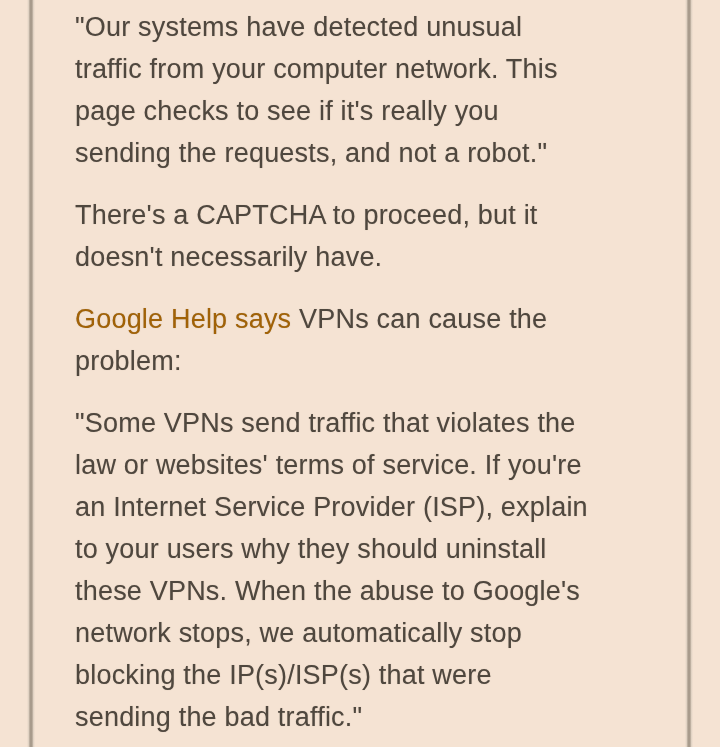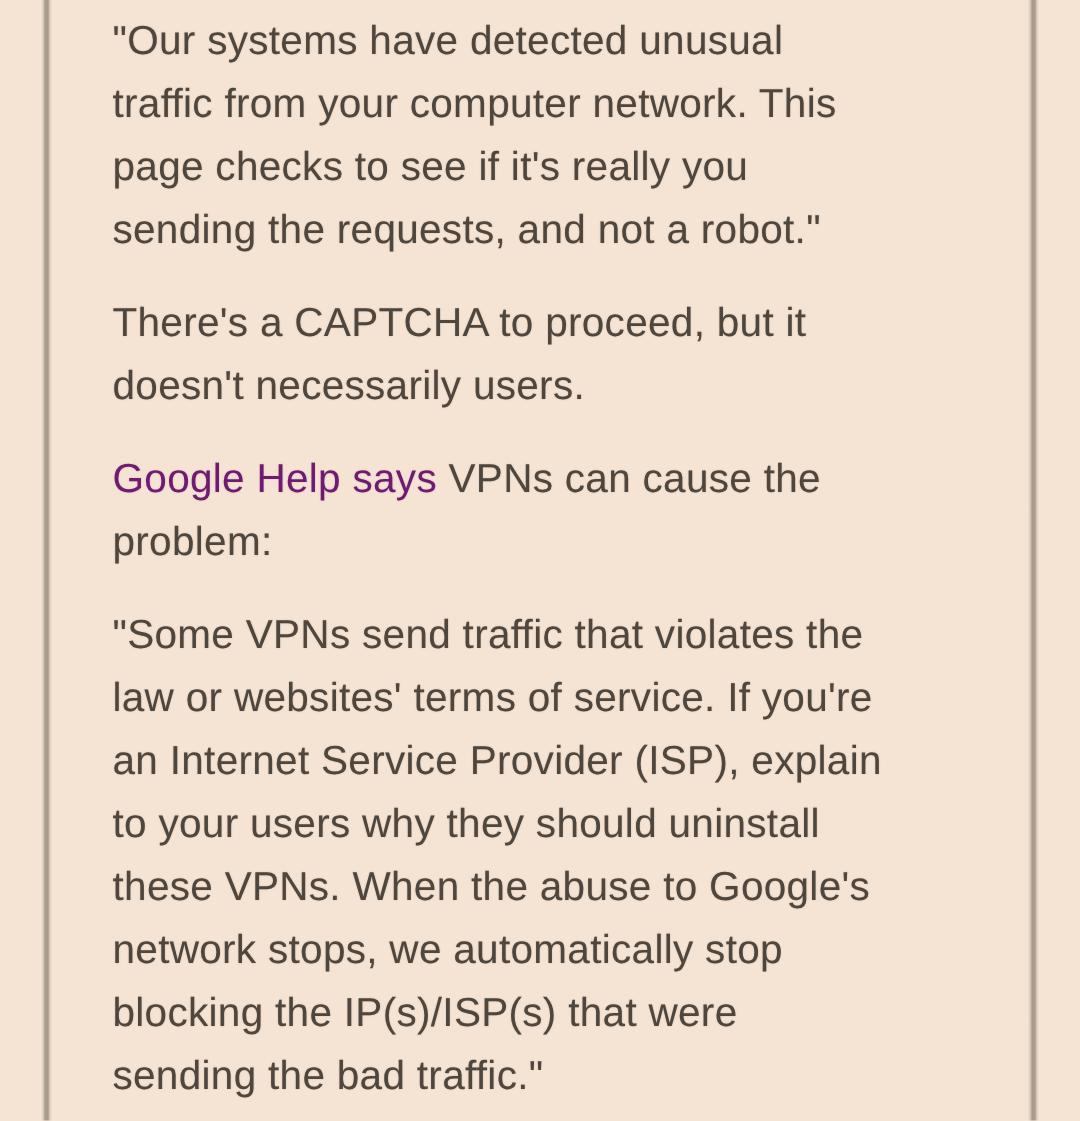--- a/index.html
+++ b/index.html
@@ -39,40 +39,40 @@
     line-height: 42px;
     letter-spacing: 0.2px;
     text-shadow: 0 0 1px rgba(110,97,84,0.35);
   }
   .para { margin: 0 0 20px 0; }
   .para:last-child { margin-bottom: 0; }
   .italic { }
   .prelines { white-space: pre-line; }
   .qmark { font-style: normal; }
   .link {
-    color: #701a75;
+    color: #a16207;
     text-decoration: none;
     cursor: pointer;
     text-align: right;
   }
 </style>
 </head>
 <body>
 
 <div class="vline vline-left"></div>
 <div class="vline vline-right"></div>
 
 <div class="content">
   <p class="para"><span class="qmark">"</span><span class="italic prelines">Our systems have detected unusual
 traffic from your computer network. This
 page checks to see if it's really you
 sending the requests, and not a robot.</span><span class="qmark">"</span></p>
 
   <p class="para prelines">There's a CAPTCHA to proceed, but it
-doesn't necessarily users.</p>
+doesn't necessarily have.</p>
 
   <p class="para"><a class="link" href="#">Google Help says</a><span class="prelines"> VPNs can cause the
 problem:</span></p>
 
   <p class="para"><span class="qmark">"</span><span class="italic prelines">Some VPNs send traffic that violates the
 law or websites' terms of service. If you're
 an Internet Service Provider (ISP), explain
 to your users why they should uninstall
 these VPNs. When the abuse to Google's
 network stops, we automatically stop

